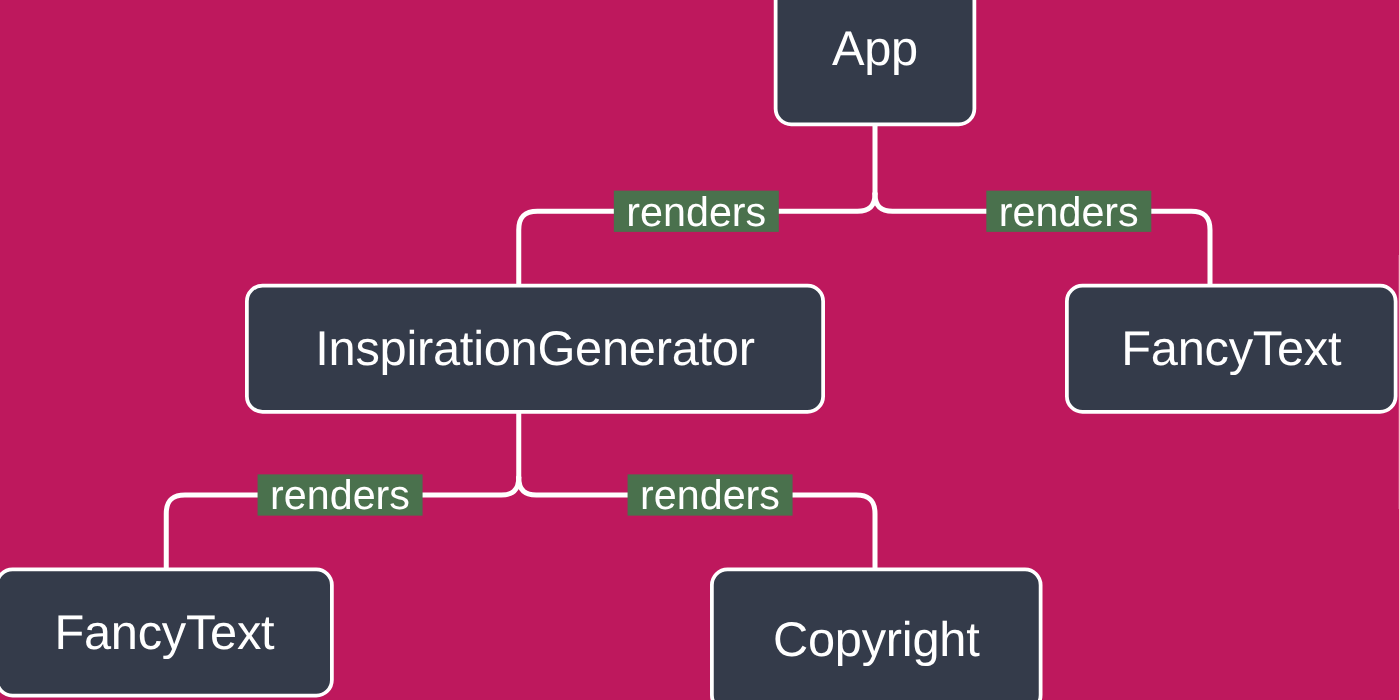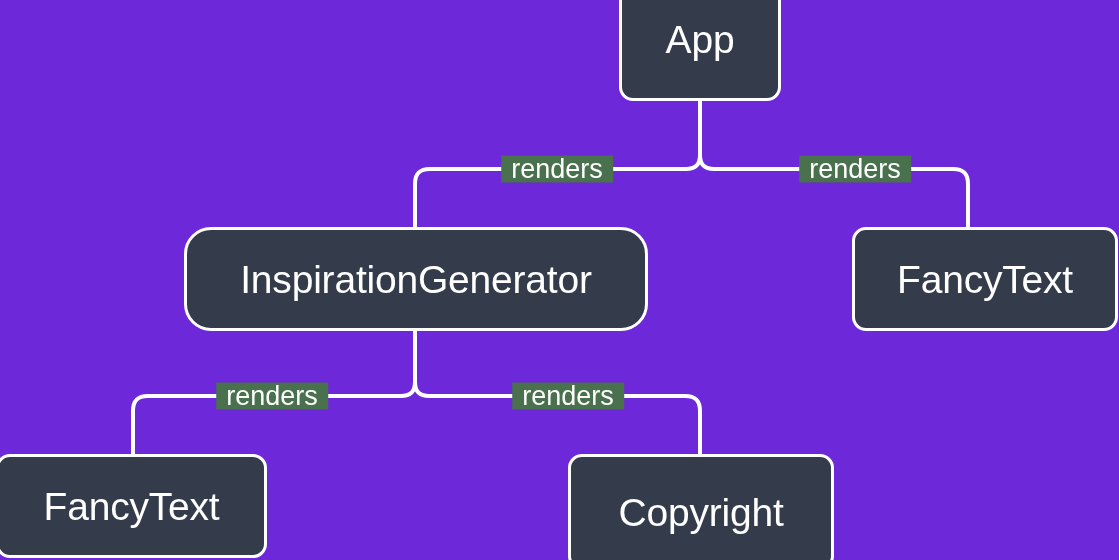--- a/index.html
+++ b/index.html
@@ -45,47 +45,47 @@
     font-size: 39px;
     font-weight: 400;
     letter-spacing: -0.2px;
     line-height: 1;
     white-space: nowrap;
   }
   .edge-label {
     position: absolute;
     color: #ffffff;
     font-family: "Liberation Sans", sans-serif;
-    font-size: 27px;
+    font-size: 33px;
     font-weight: 500;
     line-height: 1;
     white-space: nowrap;
     z-index: 3;
     transform: translate(-50%, -50%);
     background: #4a714d;
     padding: 0 10px;
   }
 
   
   #node-app          { left: 619px; top: -22px;  width: 162px; height: 123px; border-radius: 14px; }
-  #node-inspiration  { left: 184px; top: 227px;  width: 464px; height: 104px; border-radius: 27px; }
+  #node-inspiration  { left: 196px; top: 227px;  width: 464px; height: 104px; }
   #node-fancytext-right { left: 852px; top: 227px; width: 266px; height: 104px; }
   #node-fancytext-left  { left: -4px; top: 454px;  width: 271px; height: 104px; }
   #node-copyright       { left: 568px; top: 454px; width: 266px; height: 116px; }
 
   
   #label-app-inspiration   { left: 557px; top: 169px; }
   #label-app-fancytext     { left: 855px; top: 169px; }
   #label-insp-fancytext    { left: 272px; top: 396px; }
   #label-insp-copyright    { left: 568px; top: 396px; }
 </style>
 </head>
 <body>
 
-<div id="diagram-root" style="background: #6d28d9;">
+<div id="diagram-root" style="background: #be185d;">
 
   <svg id="connector-layer" viewBox="0 0 1119 560" width="1119" height="560" xmlns="http://www.w3.org/2000/svg">
     <g fill="none" stroke="#ffffff" stroke-width="4" stroke-linecap="round" stroke-linejoin="round">
 
       <path d="M 700,101 L 700,155"></path>
 
       <path d="M 700,155 C 700,166 694,169 686,169 L 430,169 C 419,169 415,174 415,184 L 415,227"></path>
 
       <path d="M 700,155 C 700,166 706,169 714,169 L 953,169 C 964,169 968,174 968,184 L 968,227"></path>
 

